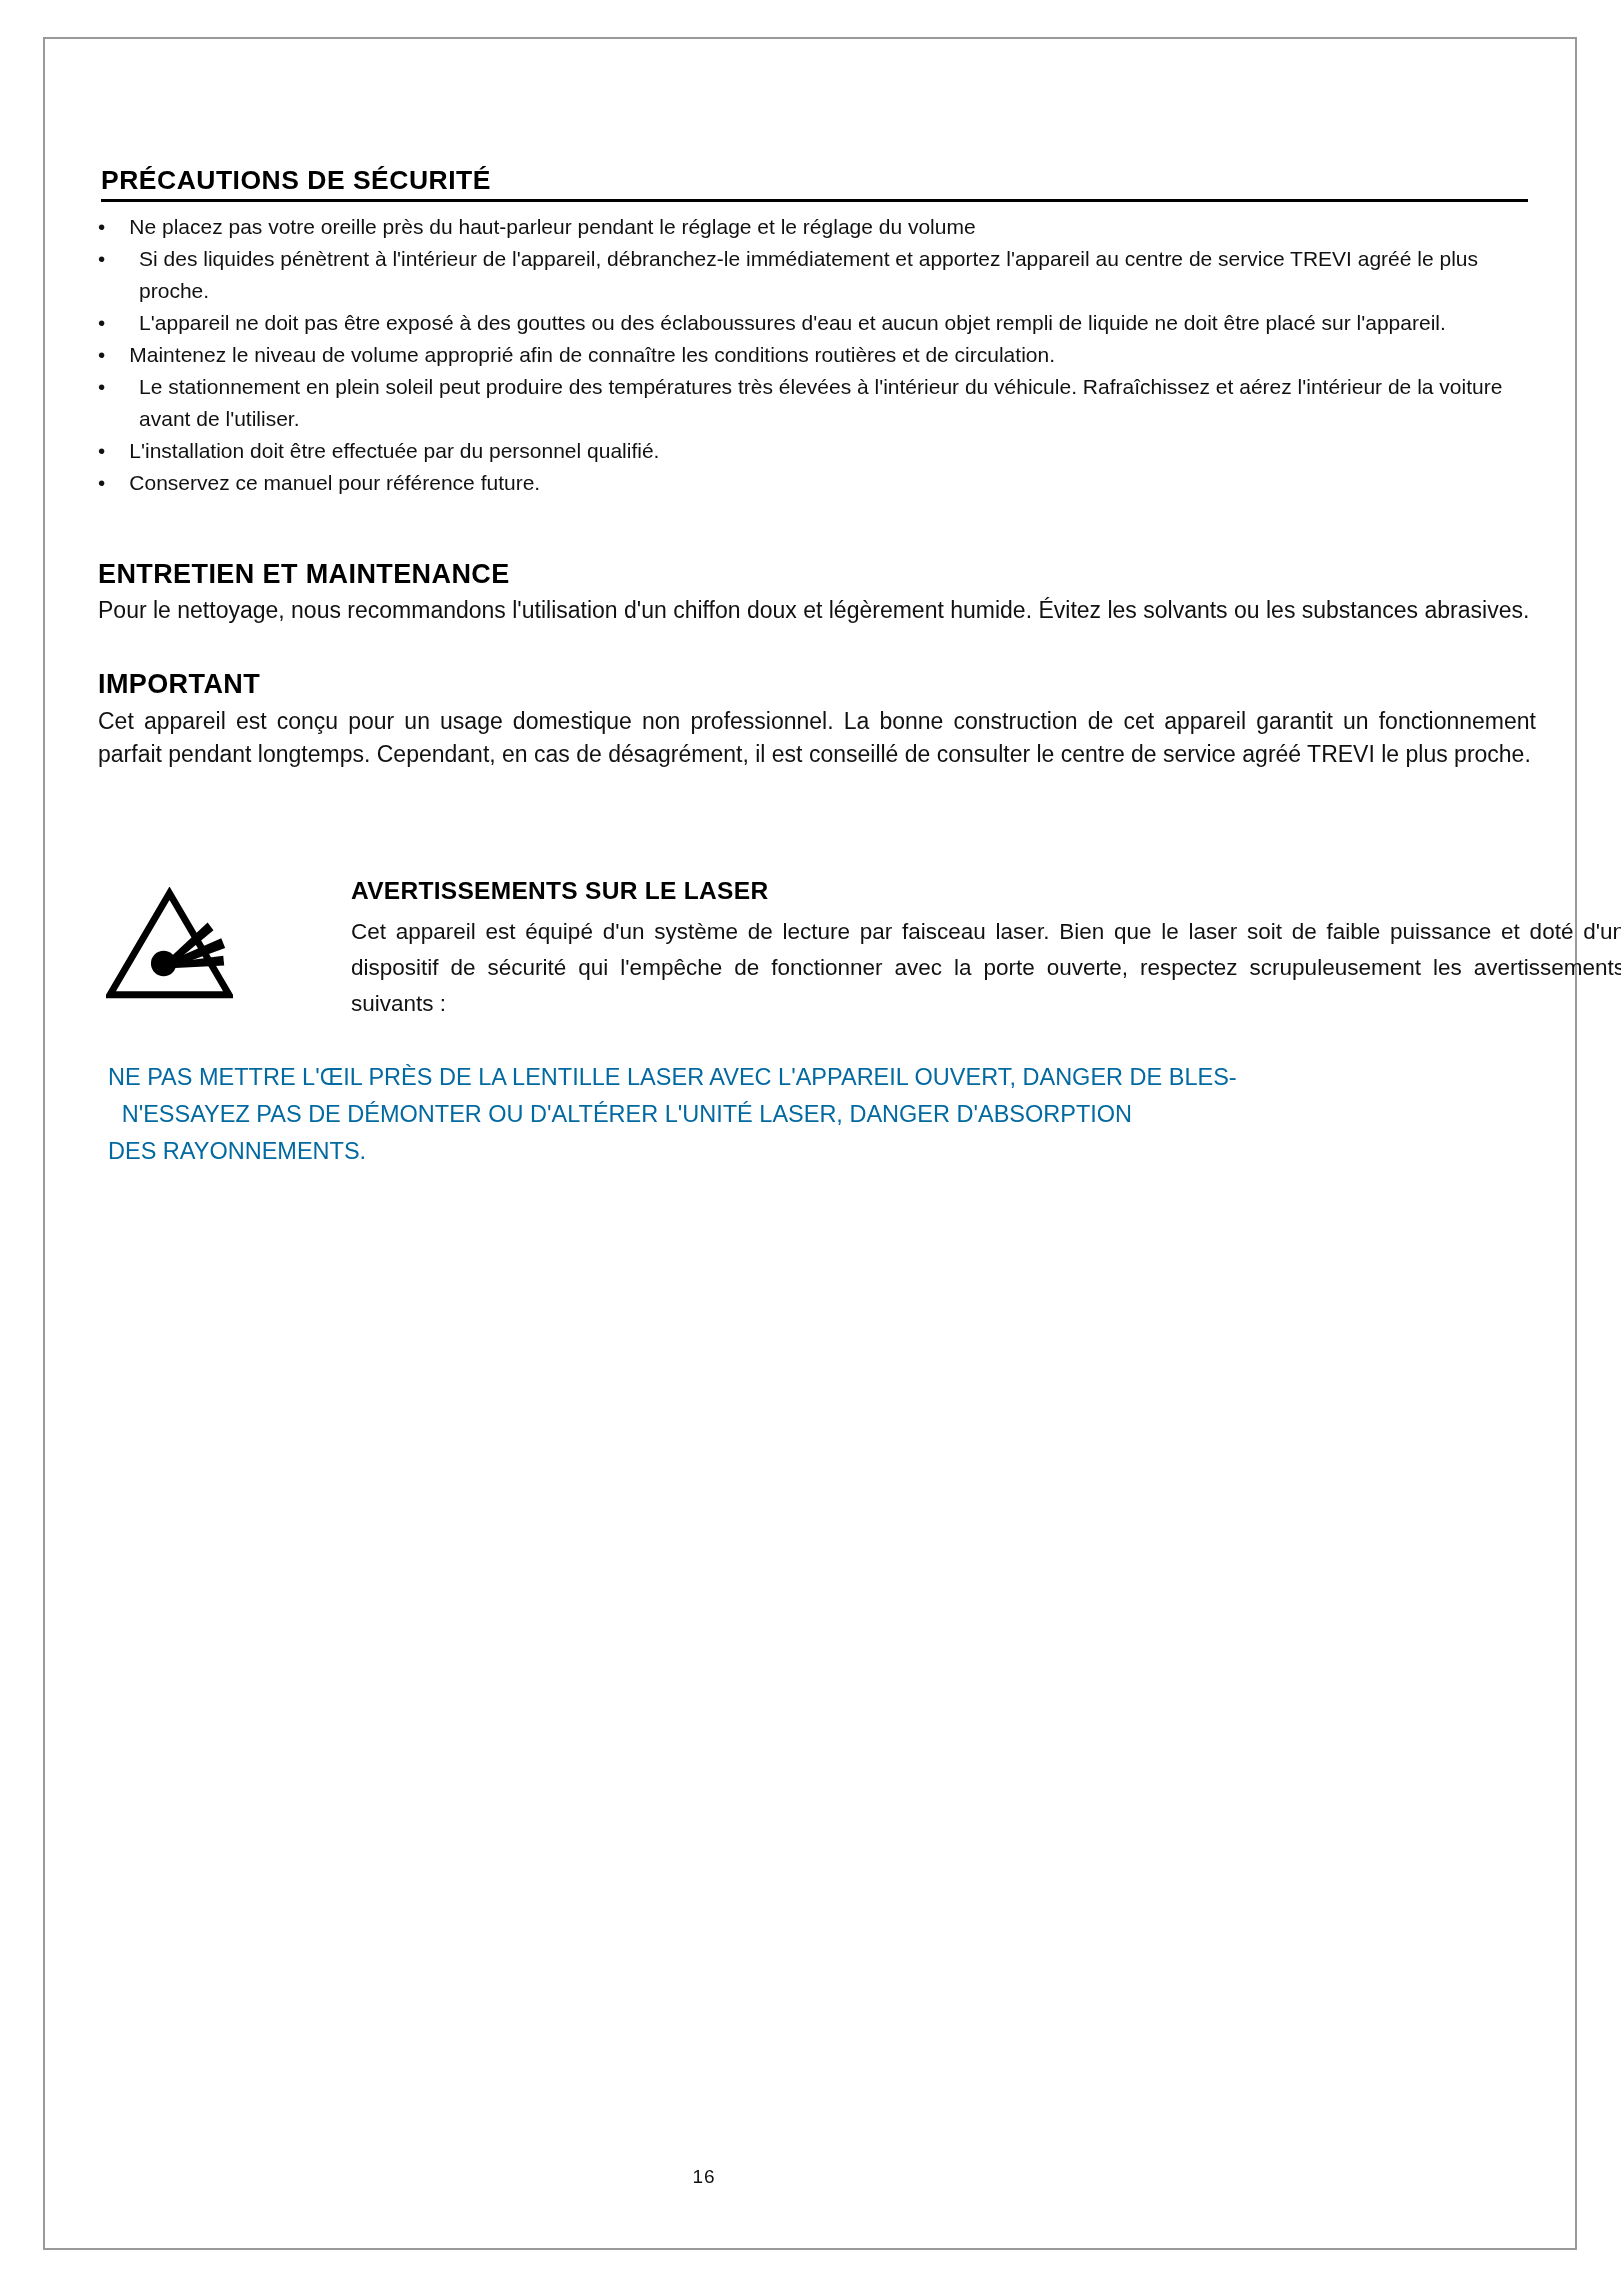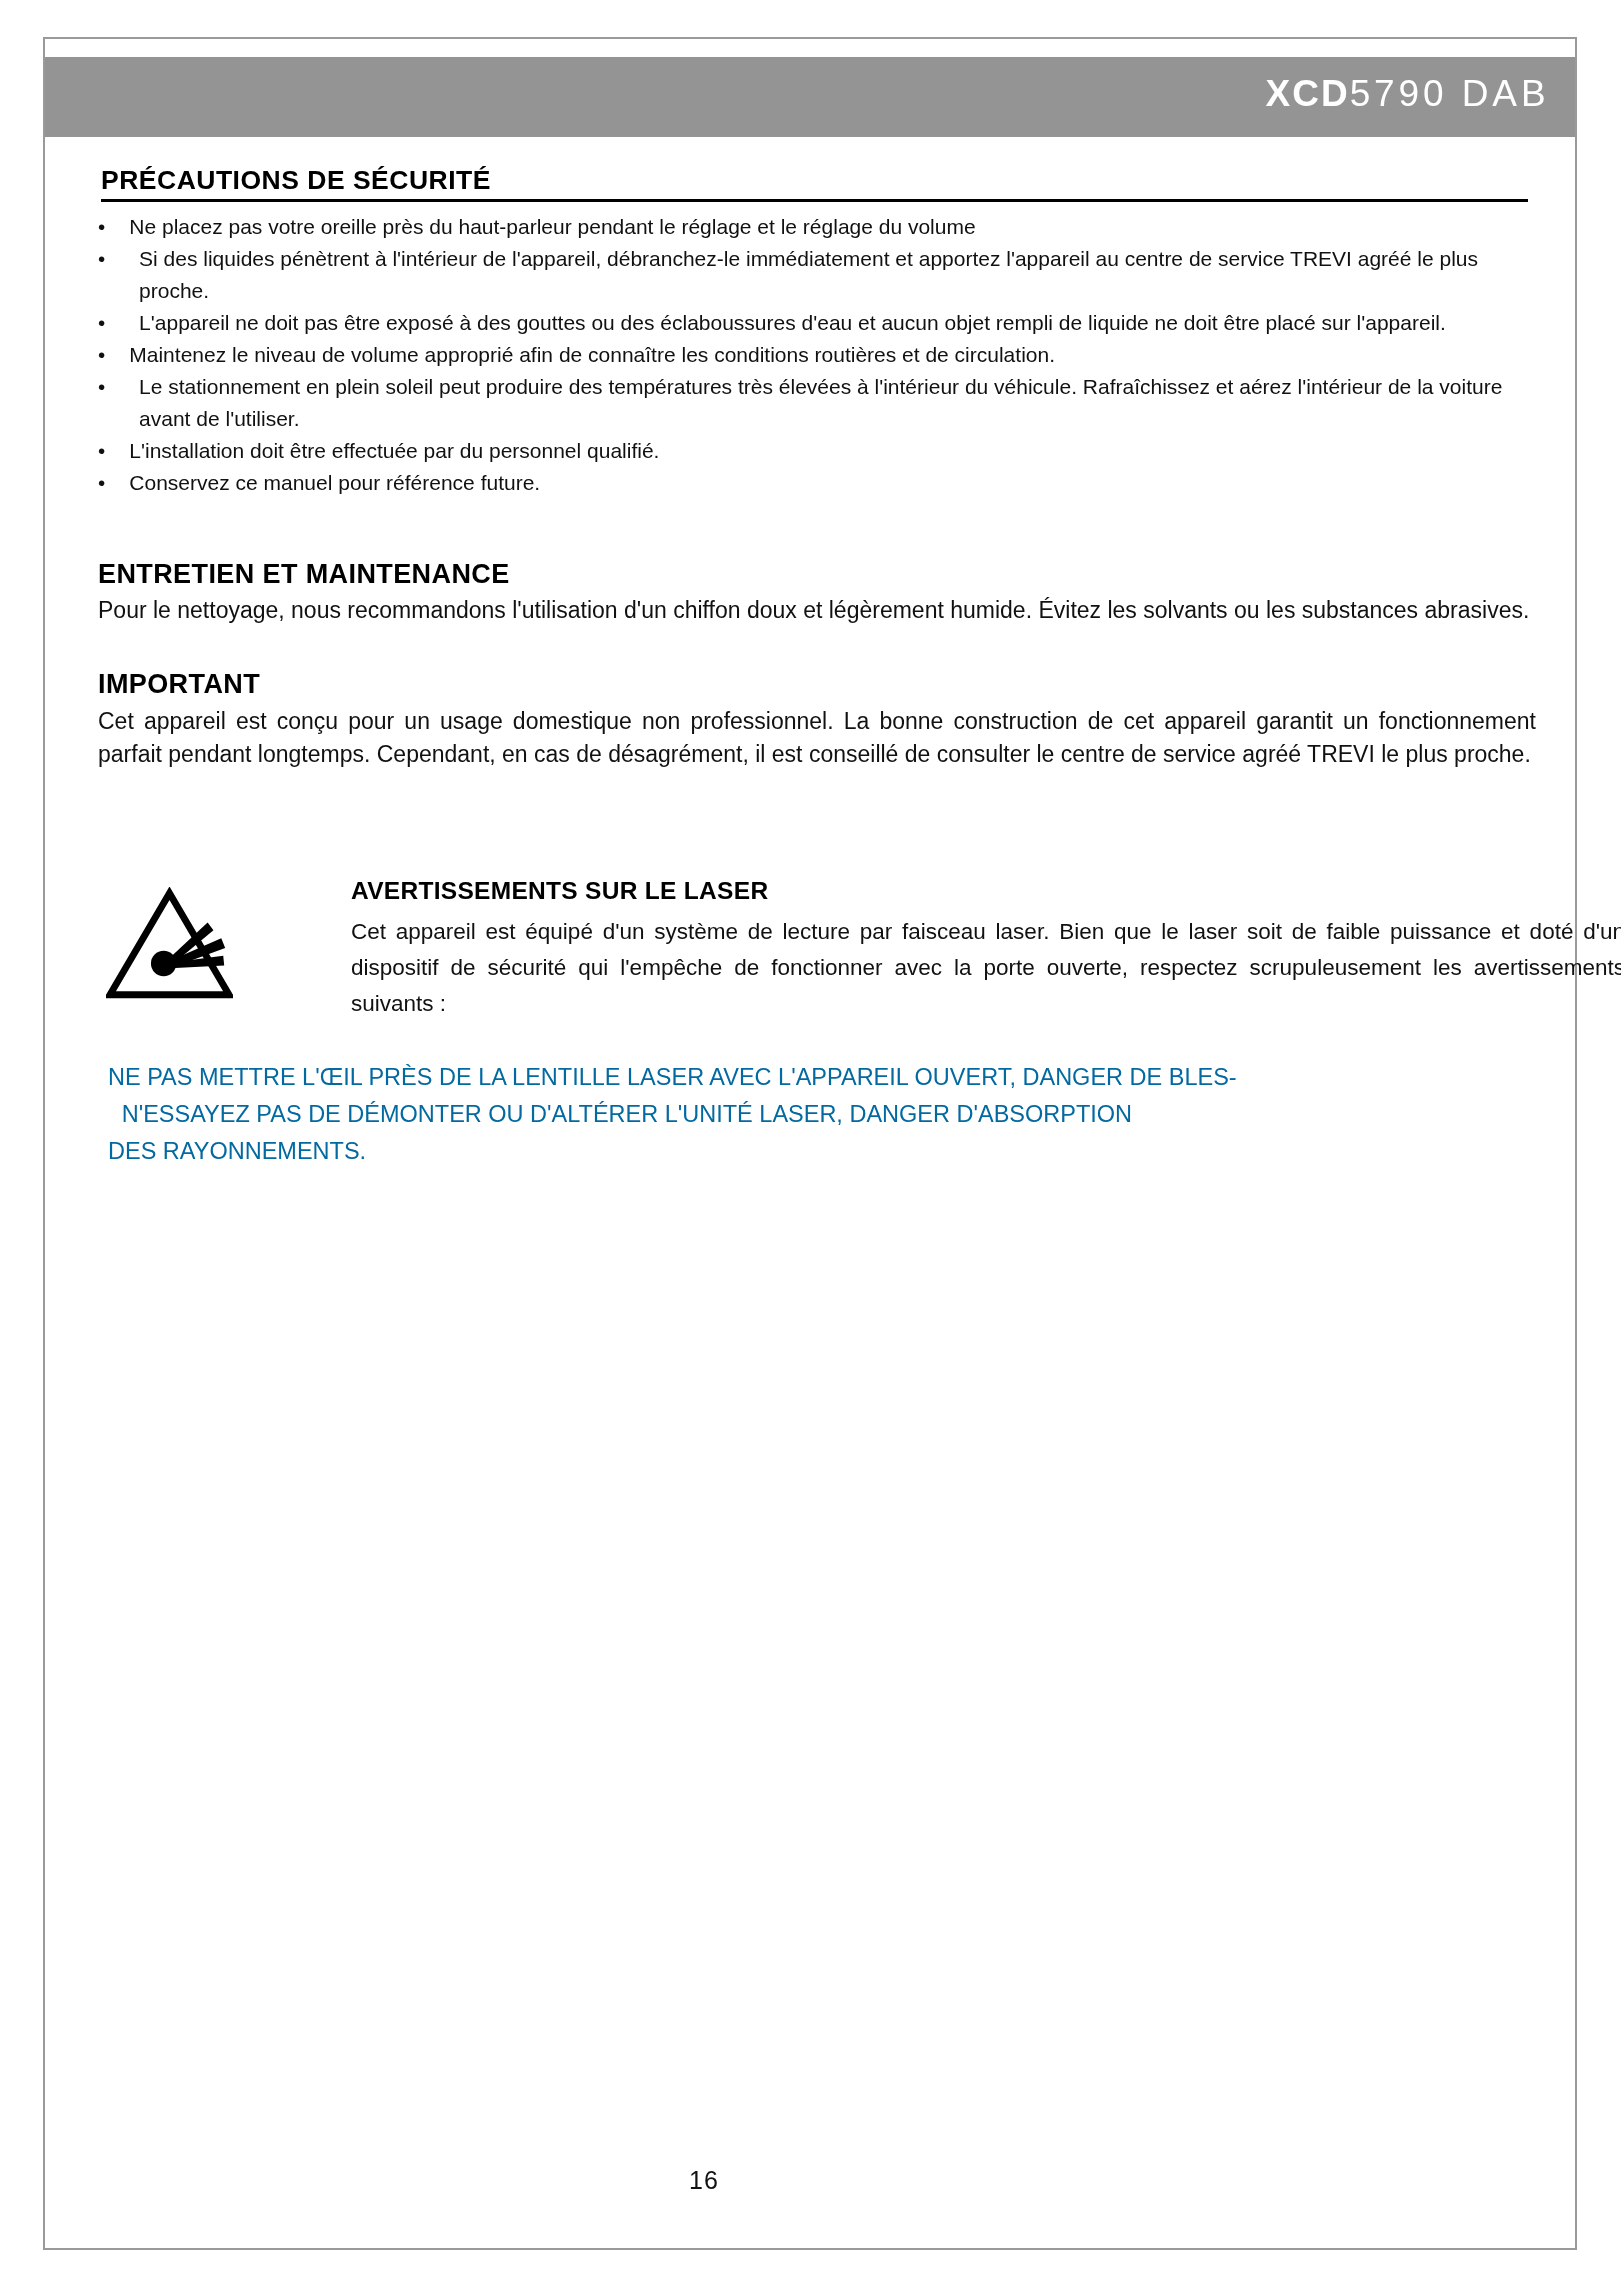--- a/index.html
+++ b/index.html
@@ -178,37 +178,32 @@
   .notice-line { white-space: pre-wrap; }
   .notice-indent { padding-left: 65px; }
   .notice-indent2 { padding-left: 13.7px; }
 
   .page-number {
     position: absolute;
     left: 0;
     top: 2166px;
     width: 1408px;
     text-align: center;
-    font-size: 25px;
+    font-size: 19px;
     color: #111;
     letter-spacing: 1px;
   }
 </style>
 </head>
 <body>
 
 <div class="page">
 
   <div class="scan-frame"></div>
 
-  <div class="header-bar">
-    <div class="header-model">
-      <span class="bold-part">XCD</span><span class="light-part">5790 DAB</span>
-    </div>
-  </div>
 
   <div class="section-title">PRÉCAUTIONS DE SÉCURITÉ</div>
   <div class="section-rule"></div>
 
   <div class="bullets">
     <div class="bullet-row">
       <span class="bullet-dot">•</span>
       <span class="bullet-text">Ne placez pas votre oreille près du haut-parleur pendant le réglage et le réglage du volume</span>
     </div>
     <div class="bullet-row">

